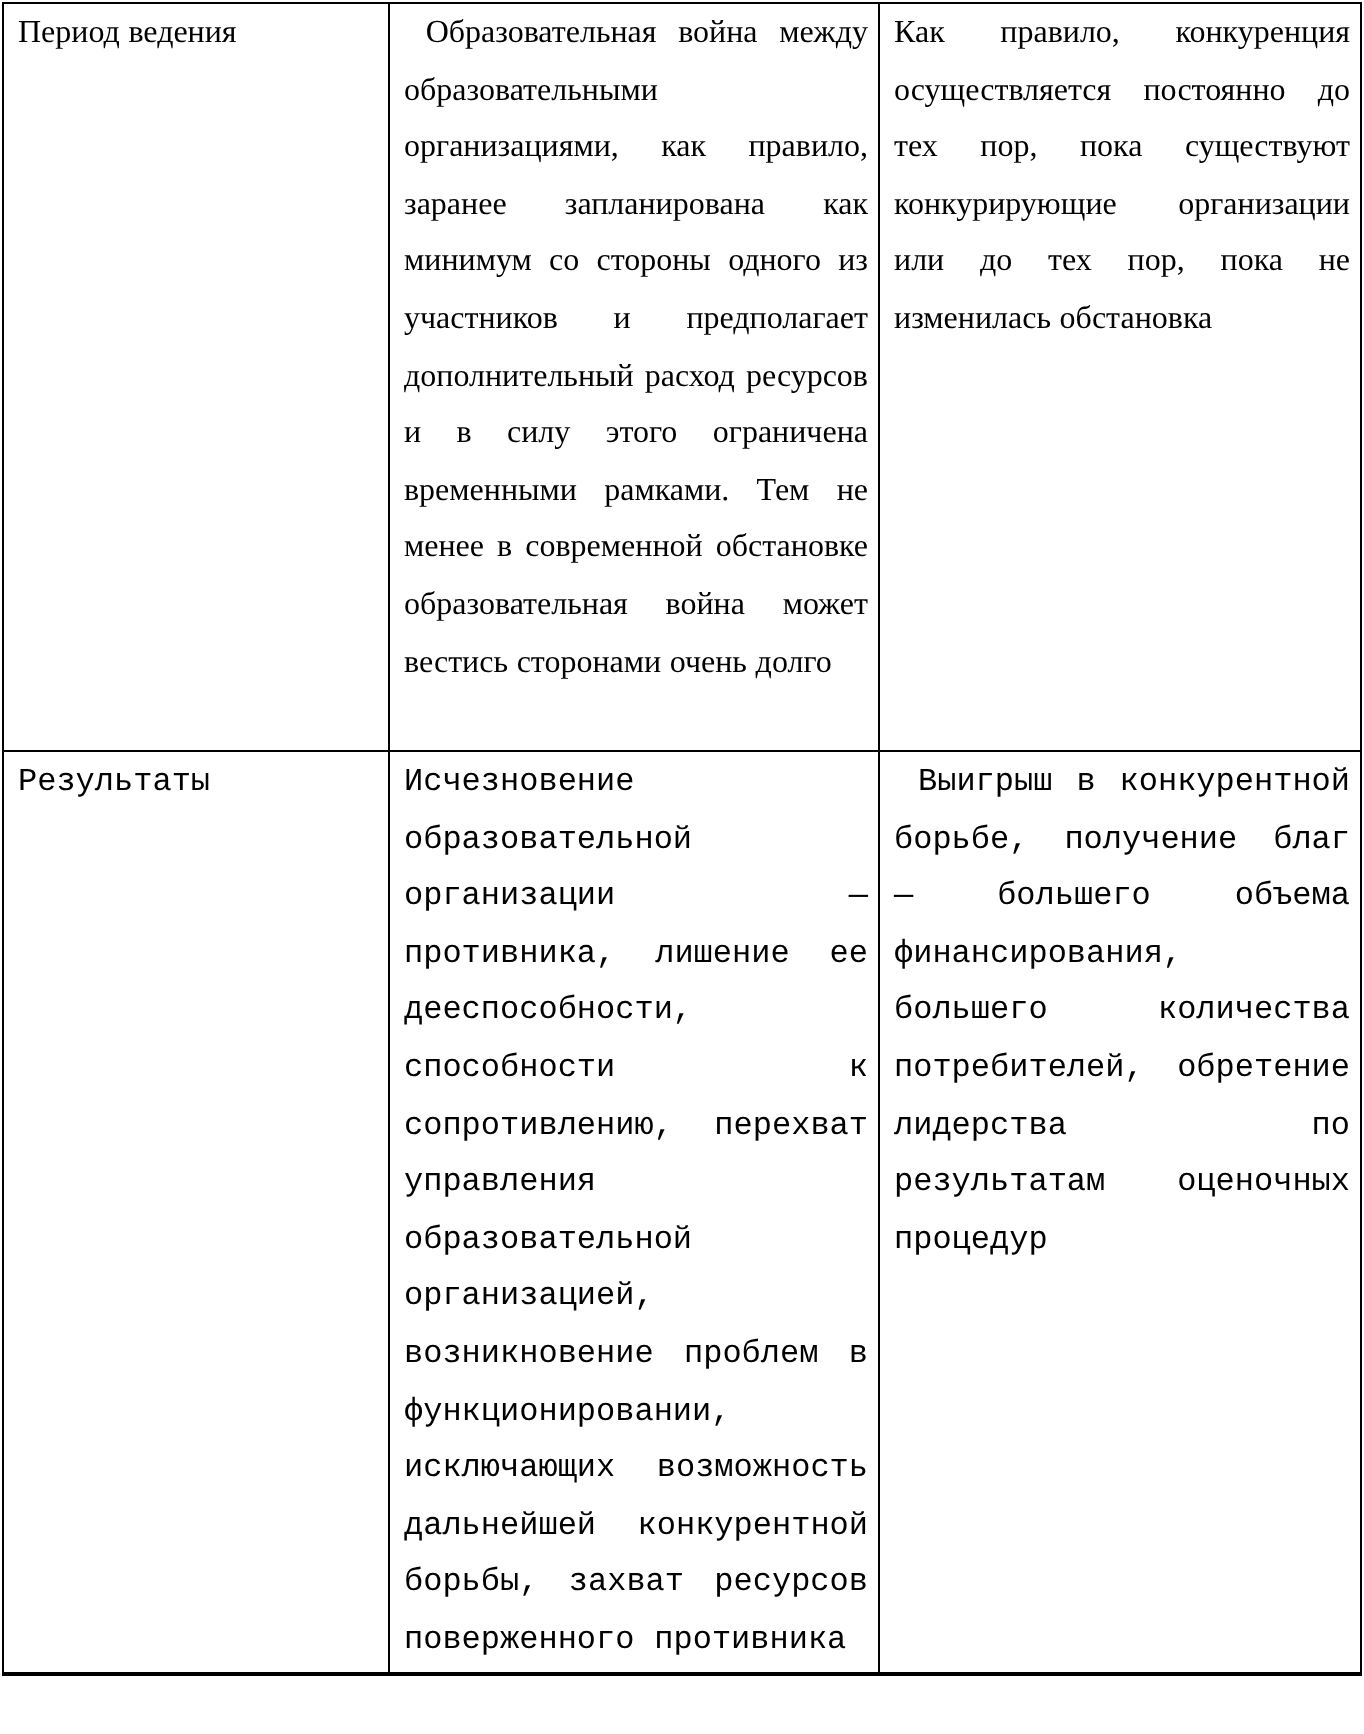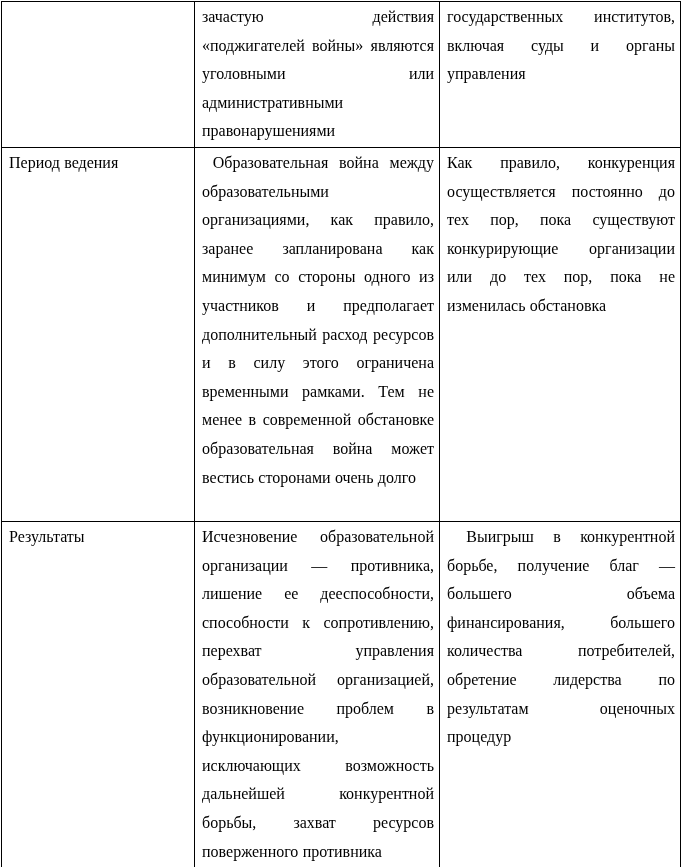--- a/index.html
+++ b/index.html
@@ -31,37 +31,32 @@
     word-spacing: 0.02em;
   }
   table.doc-table tr:last-child td {
     border-bottom-width: 2px;
   }
   td.label-cell {
     text-align: left;
   }
   tr.row-cont  td { height: 143px; }
   tr.row-period td { height: 371px; font-family: Liberation Serif, serif; }
-  tr.row-results td { height: 340px; }
+  tr.row-results td { height: 340px; font-family: Liberation Mono, monospace; }
 </style>
 </head>
 <body>
 
 <table class="doc-table">
   <colgroup>
     <col style="width:193px">
     <col style="width:245px">
     <col style="width:241px">
   </colgroup>
   <tbody>
-    <tr class="row-cont">
-      <td class="label-cell"></td>
-      <td>зачастую действия «поджигателей войны» являются уголовными или административными правонарушениями</td>
-      <td>государственных институтов, включая суды и органы управления</td>
-    </tr>
     <tr class="row-period">
       <td class="label-cell">Период ведения</td>
       <td>&nbsp;Образовательная война между образовательными организациями, как правило, заранее запланирована как минимум со стороны одного из участников и предполагает дополнительный расход ресурсов и в силу этого ограничена временными рамками. Тем не менее в современной обстановке образовательная война может вестись сторонами очень долго</td>
       <td>Как правило, конкуренция осуществляется постоянно до тех пор, пока существуют конкурирующие организации или до тех пор, пока не изменилась обстановка</td>
     </tr>
     <tr class="row-results">
       <td class="label-cell">Результаты</td>
       <td>Исчезновение образовательной организации — противника, лишение ее дееспособности, способности к сопротивлению, перехват управления образовательной организацией, возникновение проблем в функционировании, исключающих возможность дальнейшей конкурентной борьбы, захват ресурсов поверженного противника</td>
       <td>&nbsp;Выигрыш в конкурентной борьбе, получение благ — большего объема финансирования, большего количества потребителей, обретение лидерства по результатам оценочных процедур</td>
     </tr>

